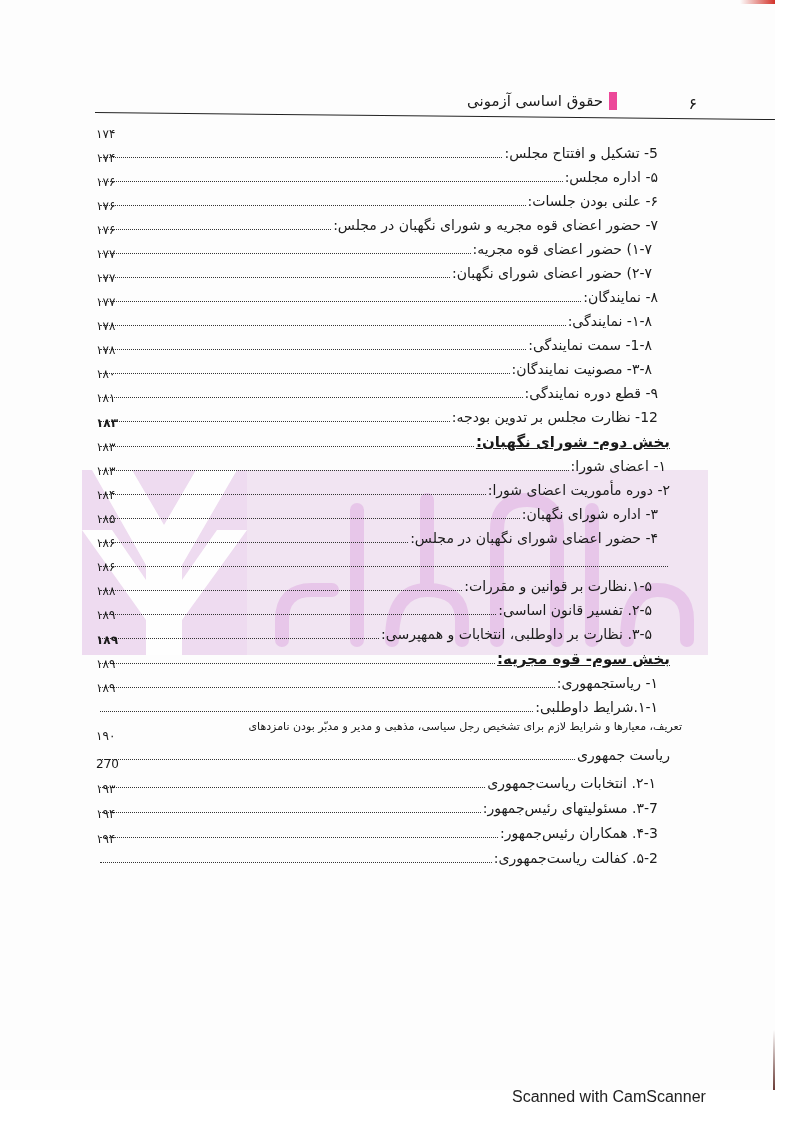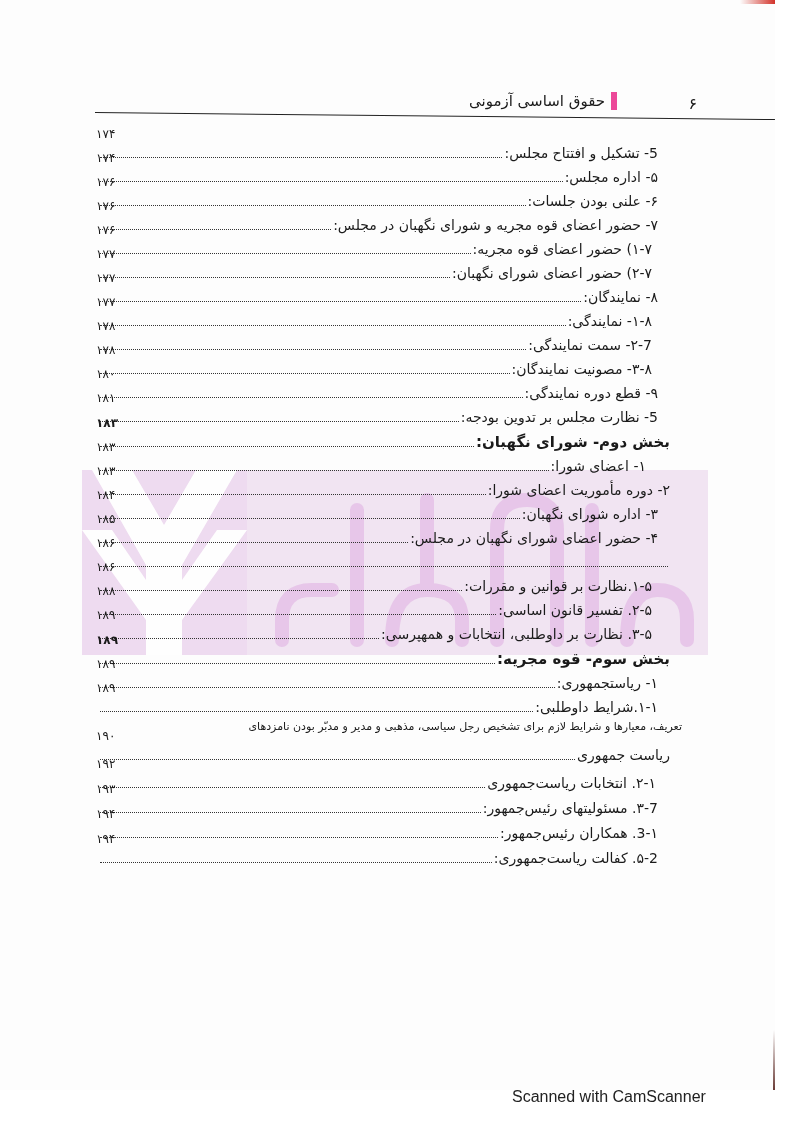--- a/index.html
+++ b/index.html
@@ -26,21 +26,21 @@
       border-top: 1.6px solid #222;
       transform: rotate(0.6deg); transform-origin: left center;
     }
     .page-number {
       position: absolute; right: 78px; top: 94px; font-size: 16px;
       direction: rtl;
     }
     .book-title {
       position: absolute; right: 158px; top: 92px; font-size: 15px;
       direction: rtl; padding-right: 6px;
-      border-right: 6px solid #ec4899;
+      border-right: 8px solid #ec4899;
     }
     .watermark {
       position: absolute; left: 82px; top: 470px; width: 626px; height: 185px;
       background: #f1e3f2; opacity: 0.95;
     }
     .wm-left {
       position: absolute; left: 0; top: 0; width: 165px; height: 185px;
       background: #eedaf0;
     }
     .wm-left svg, .wm-right svg { position: absolute; left: 0; top: 0; }
@@ -52,21 +52,21 @@
       direction: rtl;
     }
     .toc-row {
       position: absolute; right: 0; width: 572px; height: 24px;
       display: flex; align-items: flex-end;
     }
     .toc-title {
       white-space: nowrap; font-size: 14px; line-height: 18px;
       position: relative; z-index: 2;
     }
-    .toc-title.bold { font-weight: bold; font-size: 15px; }
+    .toc-title.bold { font-weight: bold; font-size: 15px; text-decoration: underline; }
     .toc-leader {
       flex: 1; border-bottom: 1.5px dotted #333; margin: 0 2px 4px 2px;
       height: 1px; position: relative; z-index: 2;
     }
     .toc-page {
       position: absolute; left: -2px; top: -11px; font-size: 12px;
       direction: ltr; z-index: 2;
     }
     .toc-page.bold { font-weight: bold; }
     .footer {
@@ -144,46 +144,46 @@
       <span class="toc-title" style="margin-right:12px">۸- نمایندگان:</span>
       <span class="toc-leader"></span>
       <span class="toc-page">۱۷۷</span>
     </div>
     <div class="toc-row" style="top:168px">
       <span class="toc-title" style="margin-right:18px">۱-۸- نمایندگی:</span>
       <span class="toc-leader"></span>
       <span class="toc-page">۱۷۷</span>
     </div>
     <div class="toc-row" style="top:192px">
-      <span class="toc-title" style="margin-right:18px">۲-7- سمت نمایندگی:</span>
+      <span class="toc-title" style="margin-right:18px">1-۸- سمت نمایندگی:</span>
       <span class="toc-leader"></span>
       <span class="toc-page">۱۷۸</span>
     </div>
     <div class="toc-row" style="top:216px">
       <span class="toc-title" style="margin-right:18px">۳-۸- مصونیت نمایندگان:</span>
       <span class="toc-leader"></span>
       <span class="toc-page">۱۷۸</span>
     </div>
     <div class="toc-row" style="top:240px">
       <span class="toc-title" style="margin-right:12px">۹- قطع دوره نمایندگی:</span>
       <span class="toc-leader"></span>
       <span class="toc-page">۱۸۰</span>
     </div>
     <div class="toc-row" style="top:264px">
-      <span class="toc-title" style="margin-right:12px">5- نظارت مجلس بر تدوین بودجه:</span>
+      <span class="toc-title" style="margin-right:12px">12- نظارت مجلس بر تدوین بودجه:</span>
       <span class="toc-leader"></span>
       <span class="toc-page">۱۸۱</span>
     </div>
     <div class="toc-row" style="top:289px">
       <span class="toc-title bold">بخش دوم- شورای نگهبان:</span>
       <span class="toc-leader"></span>
       <span class="toc-page bold">۱۸۳</span>
     </div>
     <div class="toc-row" style="top:313px">
-      <span class="toc-title" style="margin-right:24px">۱- اعضای شورا:</span>
+      <span class="toc-title" style="margin-right:4px">۱- اعضای شورا:</span>
       <span class="toc-leader"></span>
       <span class="toc-page">۱۸۳</span>
     </div>
     <div class="toc-row" style="top:337px">
       <span class="toc-title" style="">۲- دوره مأموریت اعضای شورا:</span>
       <span class="toc-leader"></span>
       <span class="toc-page">۱۸۳</span>
     </div>
     <div class="toc-row" style="top:361px">
       <span class="toc-title" style="margin-right:12px">۳- اداره شورای نگهبان:</span>
@@ -233,29 +233,29 @@
       <span class="toc-title" style="margin-right:-12px; font-size:11px">تعریف، معیارها و شرایط لازم برای تشخیص رجل سیاسی، مذهبی و مدیر و مدبّر بودن نامزدهای</span>
     </div>
     <div class="toc-row" style="top:602px">
       <span class="toc-title" style="margin-right:0px">ریاست جمهوری</span>
       <span class="toc-leader"></span>
       <span class="toc-page">۱۹۰</span>
     </div>
     <div class="toc-row" style="top:630px">
       <span class="toc-title" style="margin-right:14px">۲-۱. انتخابات ریاست‌جمهوری</span>
       <span class="toc-leader"></span>
-      <span class="toc-page">۱۹۲</span>
+      <span class="toc-page">270</span>
     </div>
     <div class="toc-row" style="top:655px">
       <span class="toc-title" style="margin-right:12px">۳-7. مسئولیتهای رئیس‌جمهور:</span>
       <span class="toc-leader"></span>
       <span class="toc-page">۱۹۳</span>
     </div>
     <div class="toc-row" style="top:680px">
-      <span class="toc-title" style="margin-right:12px">3-۱. همکاران رئیس‌جمهور:</span>
+      <span class="toc-title" style="margin-right:12px">۴-3. همکاران رئیس‌جمهور:</span>
       <span class="toc-leader"></span>
       <span class="toc-page">۱۹۴</span>
     </div>
     <div class="toc-row" style="top:705px">
       <span class="toc-title" style="margin-right:12px">۵-2. کفالت ریاست‌جمهوری:</span>
       <span class="toc-leader"></span>
       <span class="toc-page">۱۹۴</span>
     </div>
   </div>
 </div>

